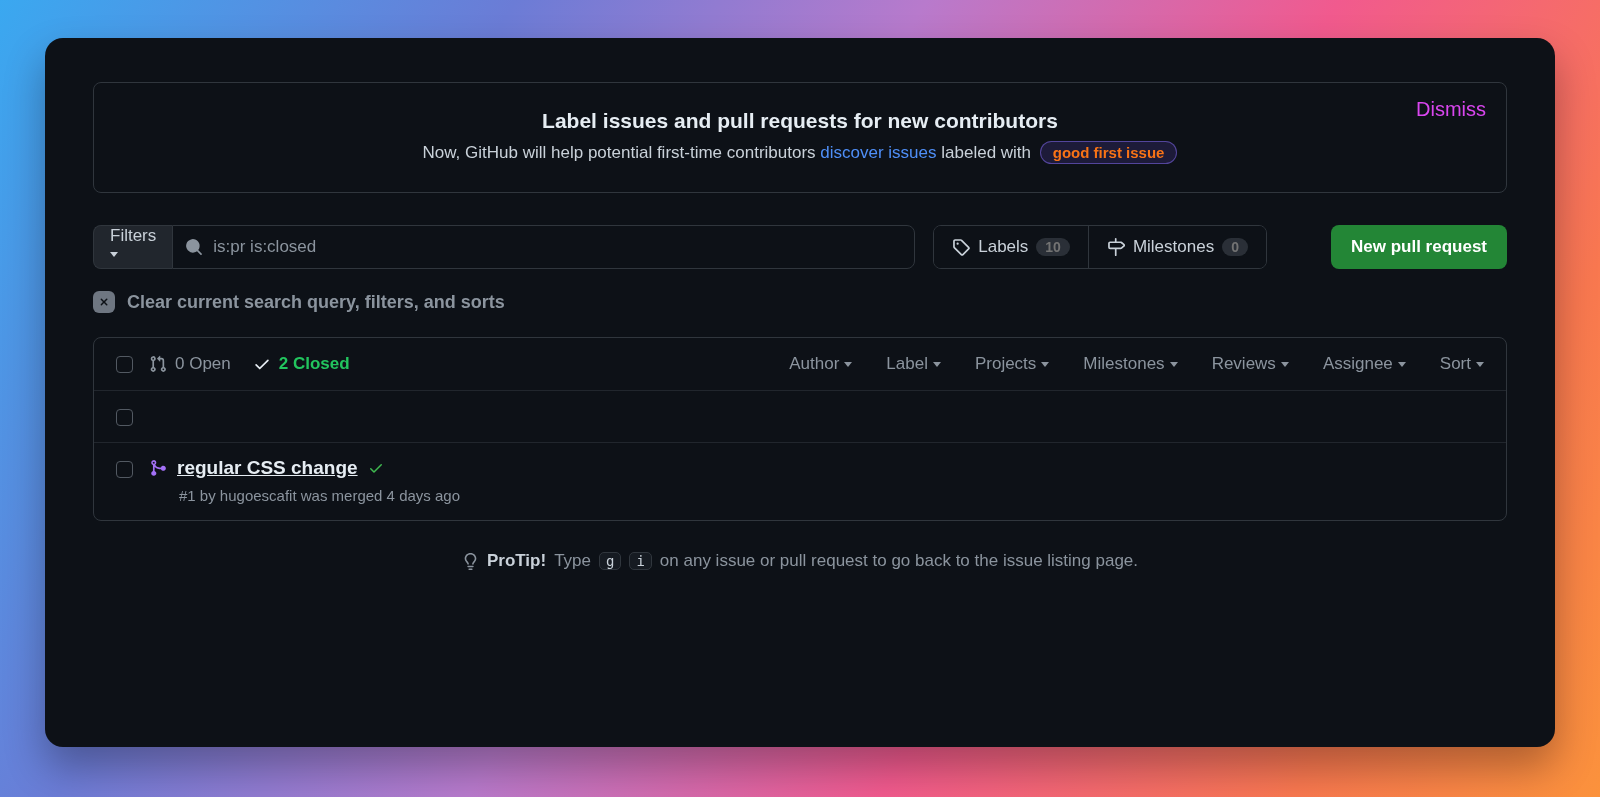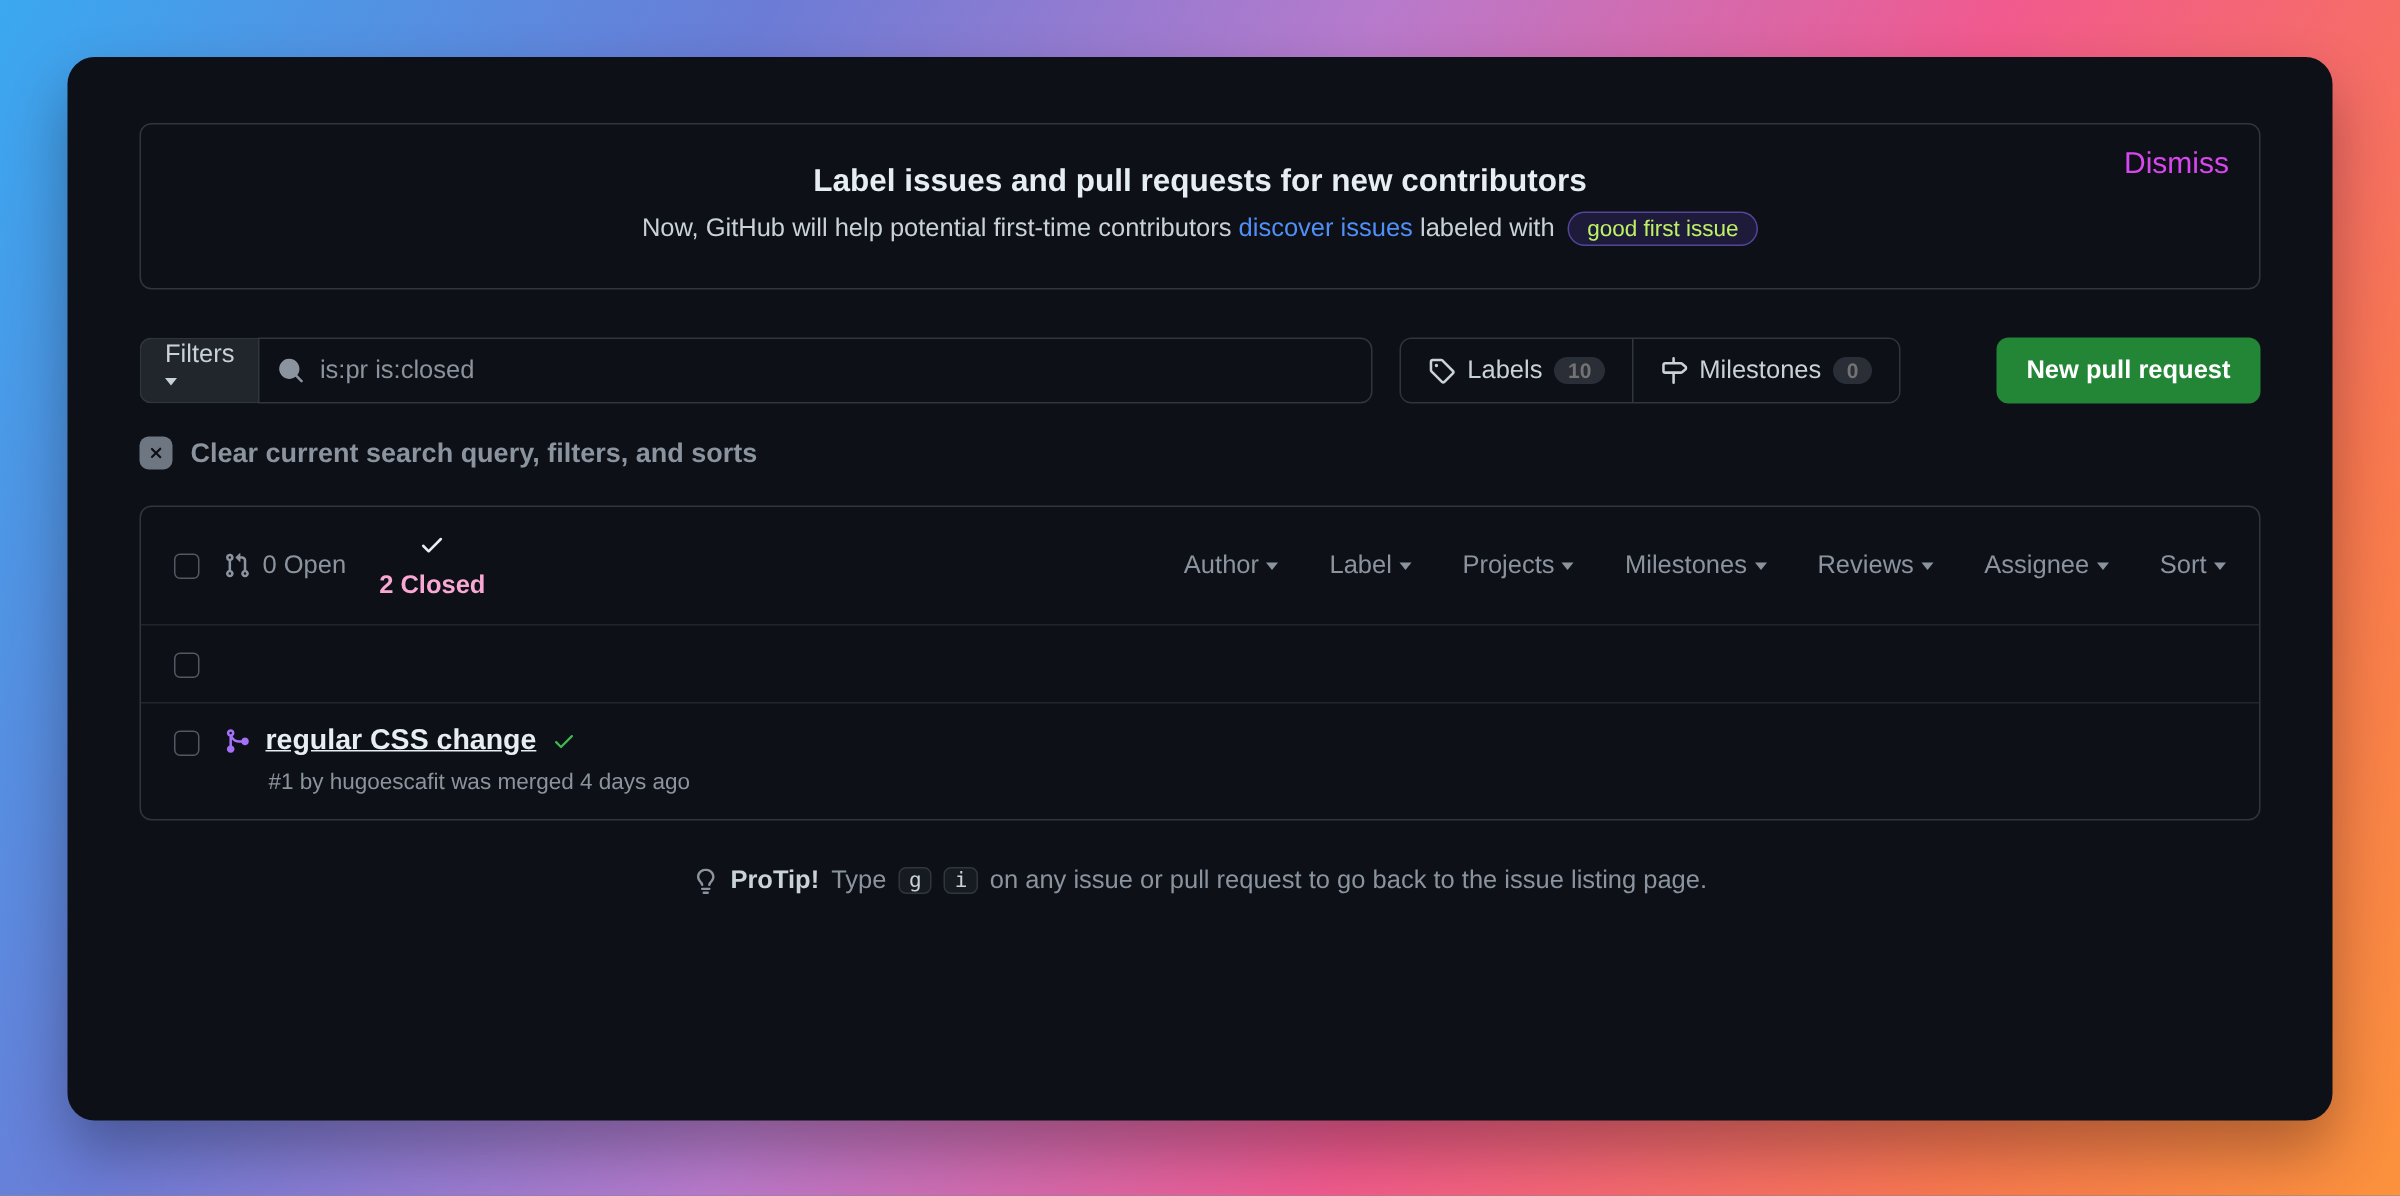--- a/index.html
+++ b/index.html
@@ -39,25 +39,26 @@
   }
   .banner p {
     color: #c9d1d9;
     font-size: 17px;
   }
   .banner a.link { color: #4f8ff7; text-decoration: none; }
   .gfi-badge {
     display: inline-block;
     border: 1px solid rgba(138,112,255,.5);
     background: rgba(60,45,120,.35);
-    color: #bef264;
+    color: #f97316;
     padding: 2px 12px;
     border-radius: 999px;
     font-size: 15px;
     margin-left: 4px;
+    font-weight: bold;
   }
   .dismiss {
     position: absolute;
     top: 15px; right: 20px;
     color: #d946ef;
     font-size: 20px;
     cursor: pointer;
   }
 
   
@@ -154,21 +155,21 @@
     appearance: none;
     width: 17px; height: 17px;
     border: 1px solid #525962;
     border-radius: 4px;
     background: transparent;
     cursor: pointer;
     flex-shrink: 0;
   }
   .states { display: flex; gap: 22px; }
   .state { display: flex; align-items: center; gap: 8px; cursor: pointer; }
-  .state.active { color: #f9a8d4; font-weight: 600; flex-direction: column; }
+  .state.active { color: #22c55e; font-weight: 600; }
   .spacer { flex: 1; }
   .filters-row { display: flex; gap: 34px; }
   .fsel { display: flex; align-items: center; gap: 5px; cursor: pointer; color: #8b949e; }
 
   .row {
     border-top: 1px solid #21262d;
     padding: 14px 22px 16px 22px;
     display: flex; align-items: flex-start; gap: 16px;
   }
   .row .chk { margin-top: 4px; }

